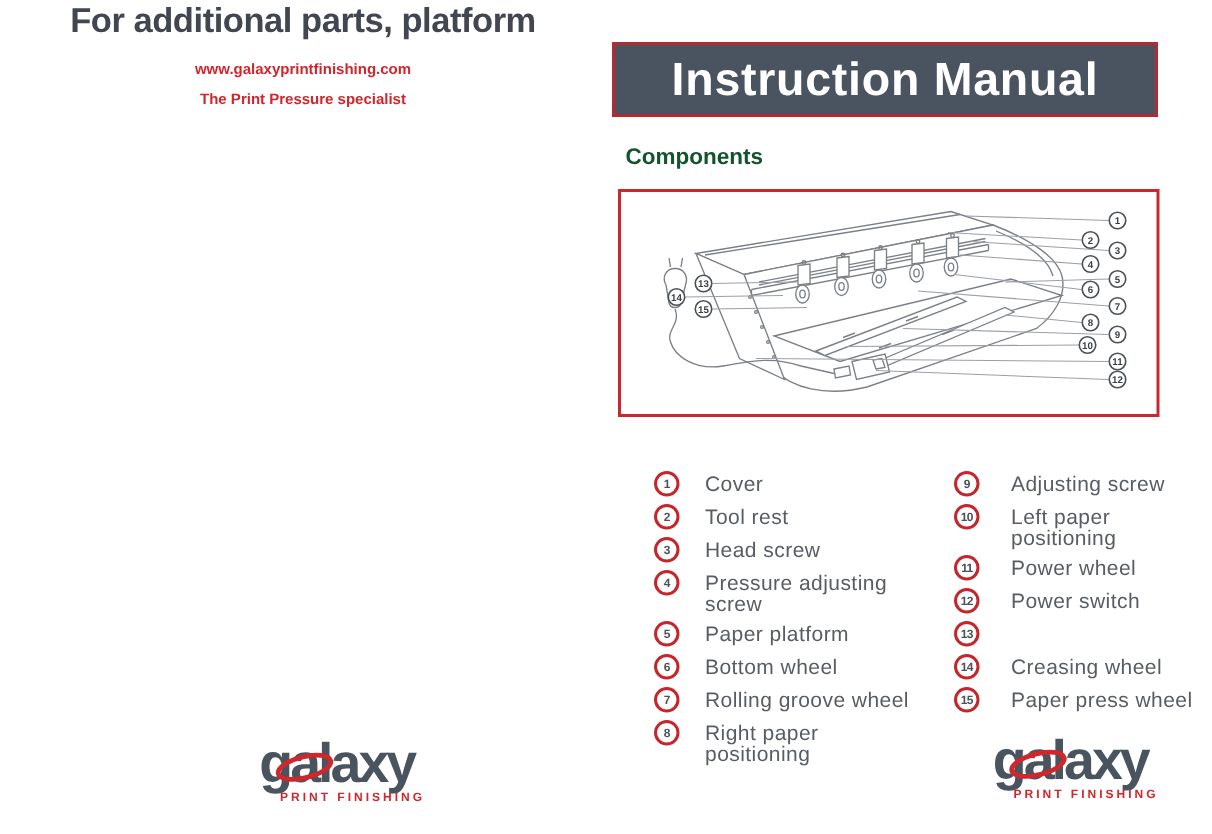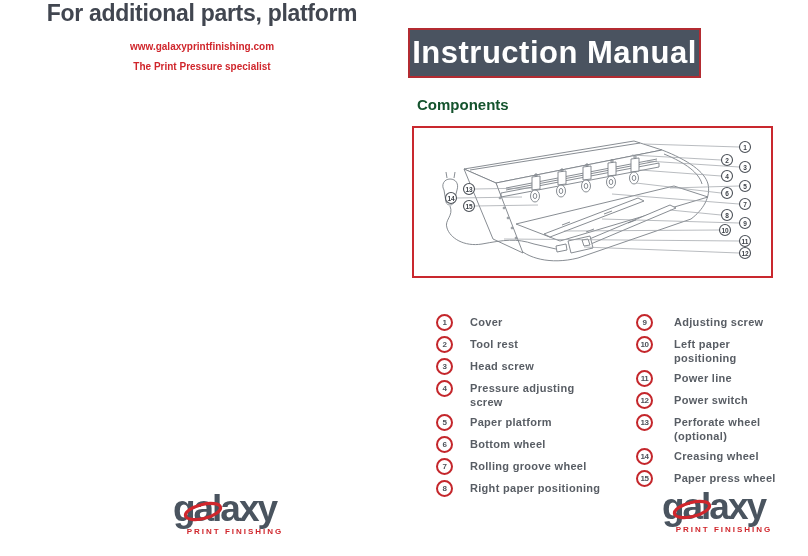--- a/index.html
+++ b/index.html
@@ -10,21 +10,21 @@
   
   .contact{position:absolute;left:0;top:336;width:404px;text-align:center;}
   .contact-heading{font-size:23px;font-weight:bold;color:#414650;letter-spacing:-0.3px;margin-bottom:14px;}
   .contact-line{font-size:10px;font-weight:bold;color:#d0262c;margin-bottom:9px;}
   
   .logo{position:absolute;width:133px;height:52px;}
   .logo-left{left:158px;top:485px;}
   .logo-right{left:647px;top:483px;}
   
   .title-box{
-    position:absolute;left:408px;top:28px;width:293px;height:50px;
+    position:absolute;left:408px;top:28px;width:364px;height:50px;
     background:#4a5360;border:2px solid #b32b31;box-sizing:border-box;
     display:flex;align-items:center;justify-content:center;
   }
   .title-box h1{margin:0;font-size:31px;font-weight:bold;color:#ffffff;letter-spacing:0.5px;}
   .components-heading{
     position:absolute;left:417px;top:96px;margin:0;
     font-size:15px;font-weight:bold;color:#14532d;
   }
   .diagram-box{
     position:absolute;left:412px;top:126px;width:361px;height:152px;
@@ -38,21 +38,21 @@
   .col-right{width:160px;}
   .row{display:flex;align-items:flex-start;margin-bottom:5px;}
   .badge{
     flex:0 0 auto;width:13px;height:13px;border:2px solid #c4262b;border-radius:50%;
     background:#fff;color:#4d525a;font-size:8px;font-weight:bold;letter-spacing:-0.5px;
     display:flex;align-items:center;justify-content:center;margin-top:0px;
   }
   .col-left .lbl{margin-left:17px;}
   .col-right .lbl{margin-left:21px;}
   .lbl{
-    font-size:11px;font-weight:bold;color:#585d64;letter-spacing:0.3px;
+    font-size:14px;font-weight:normal;color:#585d64;letter-spacing:0.3px;
     line-height:14px;padding-top:1px;white-space:pre-line;max-width:150px;
   }
   
   .mline{stroke:#7b8087;stroke-width:0.9;fill:none;}
   .mfill{stroke:#7b8087;stroke-width:0.9;fill:#ffffff;}
   .lead{stroke:#9b9fa5;stroke-width:0.7;fill:none;}
   .cout{stroke:#4c5158;stroke-width:1.1;fill:#ffffff;}
   .co{font-family:"Liberation Sans",sans-serif;font-size:6.5px;font-weight:bold;fill:#3a3f46;text-anchor:middle;}
   
   .lg-word{font-family:"Liberation Sans",sans-serif;font-size:37px;font-weight:bold;fill:#4a545f;letter-spacing:-2px;text-anchor:middle;}
@@ -242,30 +242,28 @@
         <div class="row">
             <span class="badge">9</span>
             <span class="lbl">Adjusting screw</span>
           </div>
         <div class="row">
             <span class="badge">10</span>
             <span class="lbl">Left paper positioning</span>
           </div>
         <div class="row">
             <span class="badge">11</span>
-            <span class="lbl">Power line</span>
+            <span class="lbl">Power wheel</span>
           </div>
         <div class="row">
             <span class="badge">12</span>
             <span class="lbl">Power switch</span>
           </div>
         <div class="row">
             <span class="badge">13</span>
-            <span class="lbl">Perforate wheel
-(optional)</span>
           </div>
         <div class="row">
             <span class="badge">14</span>
             <span class="lbl">Creasing wheel</span>
           </div>
         <div class="row">
             <span class="badge">15</span>
             <span class="lbl">Paper press wheel</span>
           </div>
       </div>

